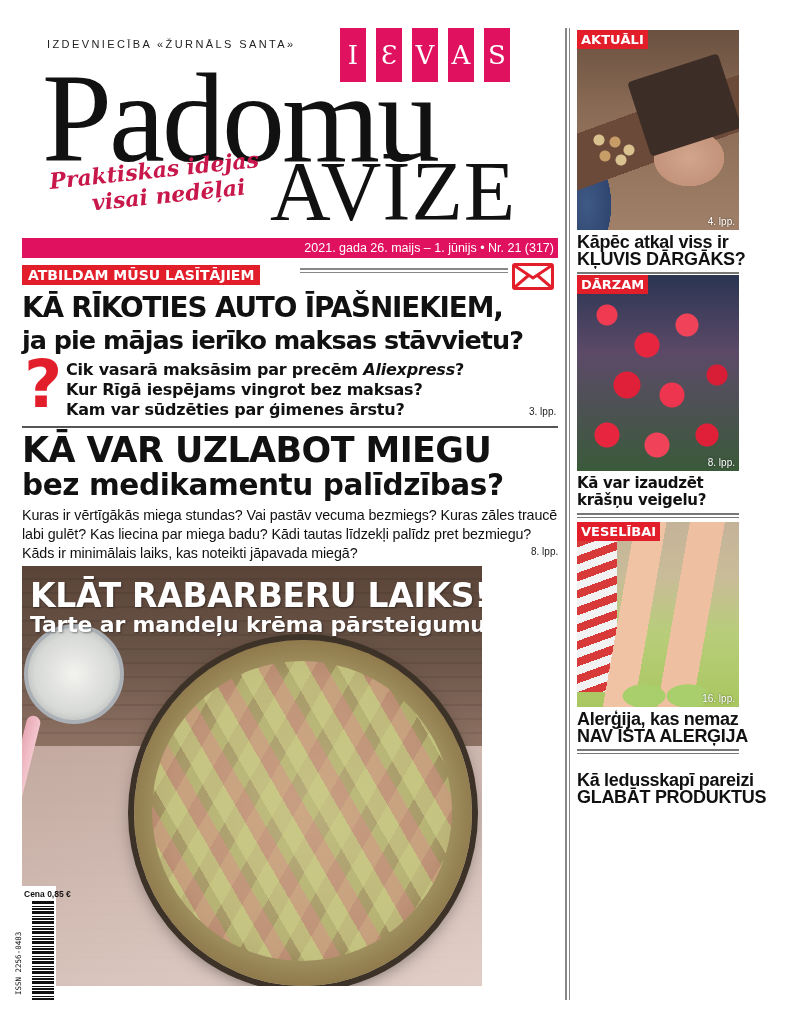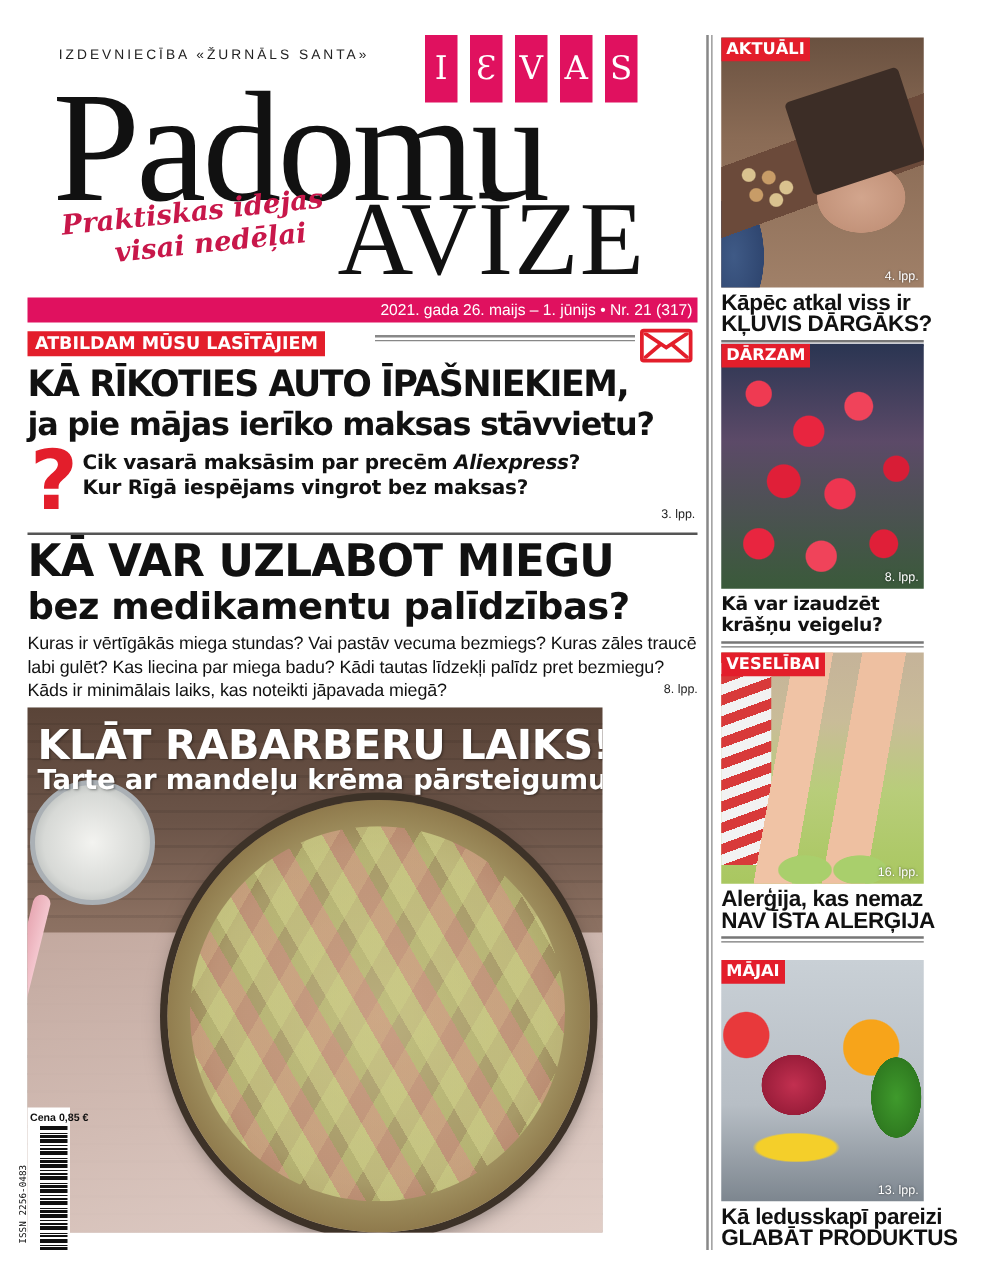--- a/index.html
+++ b/index.html
@@ -133,20 +133,21 @@
       <polyline points="0,21 14,9" fill="none" stroke="#e31e2b" stroke-width="3"></polyline>
       <polyline points="36,21 22,9" fill="none" stroke="#e31e2b" stroke-width="3"></polyline>
     </svg>
 </div>
 <div class="s1-h1">KĀ RĪKOTIES AUTO ĪPAŠNIEKIEM,</div>
 <div class="s1-h2">ja pie mājas ierīko maksas stāvvietu?</div>
 <div class="qmark">?</div>
 <div class="s1-qs">
   <div><span>Cik vasarā maksāsim par precēm </span><em>Aliexpress</em><span>?</span></div>
   <div>Kur Rīgā iespējams vingrot bez maksas?</div>
+  <div>Kam var sūdzēties par ģimenes ārstu?</div>
 </div>
 <div class="pg s1-pg">3. lpp.</div>
 <div class="rule-h"></div>
 
 <div class="s2-h1">KĀ VAR UZLABOT MIEGU</div>
 <div class="s2-h2">bez medikamentu palīdzības?</div>
 <div class="s2-body">Kuras ir vērtīgākās miega stundas? Vai pastāv vecuma bezmiegs? Kuras zāles traucē labi gulēt? Kas liecina par miega badu? Kādi tautas līdzekļi palīdz pret bezmiegu? Kāds ir minimālais laiks, kas noteikti jāpavada miegā?</div>
 <div class="pg s2-pg">8. lpp.</div>
 
 <div class="hero">
@@ -193,19 +194,15 @@
     <div class="shoes"></div>
     <div class="tag">VESELĪBAI</div>
     <div class="cpg">16. lpp.</div>
   </div>
   <div class="headline">Alerģija, kas nemaz</div>
   <div class="headline" style="margin-top:0">NAV ĪSTA ALERĢIJA</div>
   <div class="sep"></div>
 </div>
 
 <div class="card c4">
-  <div class="photo p4">
-    <div class="tag">MĀJAI</div>
-    <div class="cpg">13. lpp.</div>
-  </div>
   <div class="headline">Kā ledusskapī pareizi</div>
   <div class="headline" style="margin-top:0">GLABĀT PRODUKTUS</div>
 </div>
 
 </body></html>

